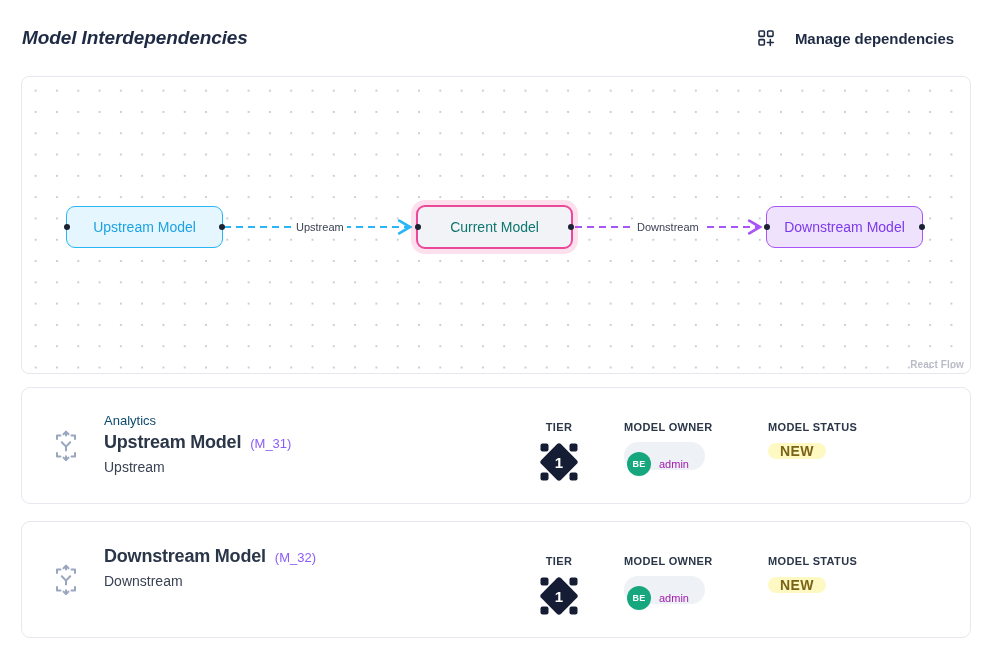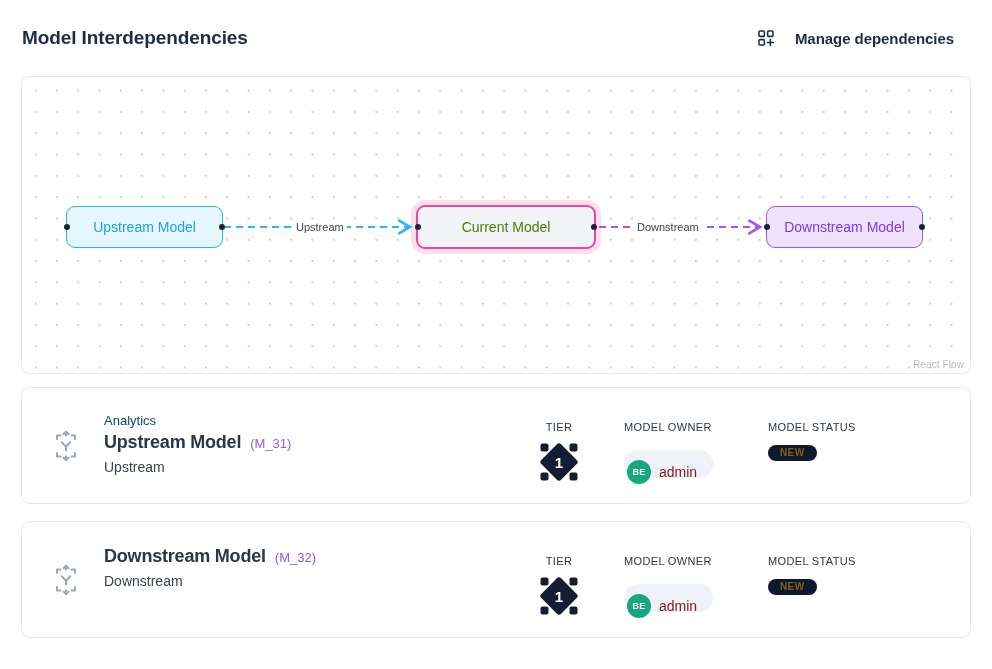--- a/index.html
+++ b/index.html
@@ -15,20 +15,21 @@
 
   
   .header {
     position: absolute; left: 0; top: 0; width: 992px; height: 76px;
     display: flex; align-items: center; justify-content: space-between;
     padding: 0 38px 0 22px;
   }
   .page-title {
     font-size: 19px; font-weight: 700; color: #1f2a44;
     letter-spacing: -0.1px;
+    font-style: italic;
   }
   .manage-link {
     display: flex; align-items: center; gap: 20px;
     font-size: 15px; font-weight: 700; color: #1f2a44;
     cursor: pointer; letter-spacing: -0.05px;
   }
   .grid-plus-icon { width: 18px; height: 18px; display:block; }
 
   
   .flow-canvas {
@@ -38,37 +39,38 @@
     background-color: #ffffff;
     background-image: radial-gradient(#c9cdd8 0.9px, transparent 0.9px);
     background-size: 21.3px 21.3px;
     background-position: 3px 3px;
     overflow: hidden;
   }
   .react-flow-attrib {
     position: absolute; right: 6px; bottom: 3px;
     font-size: 10px; color: #b9bcc6;
     letter-spacing: 0.1px;
+    font-weight: bold;
   }
 
   
   .node {
     position: absolute; height: 42px;
     border-radius: 9px;
     display: flex; align-items: center; justify-content: center;
     font-size: 14px; font-weight: 500;
     white-space: nowrap;
   }
   .node-upstream {
     left: 44px; top: 129px; width: 157px;
     background: #e6f6fe; border: 1.6px solid #29b6f6; color: #1ca2e0;
   }
   .node-current {
-    left: 394px; top: 128px; width: 180px; height: 44px;
-    background: #f1f3f7; border: 2.4px solid #ec4899; color: #4d7c0f;
+    left: 394px; top: 128px; width: 157px; height: 44px;
+    background: #f1f3f7; border: 2.4px solid #ec4899; color: #0f766e;
     box-shadow: 0 0 0 5px rgba(236,72,153,0.17);
   }
   .node-downstream {
     left: 744px; top: 129px; width: 157px;
     background: #efe2fc; border: 1.6px solid #a855f7; color: #7c3aed;
   }
   .handle {
     position: absolute; width: 6px; height: 6px; border-radius: 50%;
     background: #1b2233; top: 50%; margin-top: -3px;
   }
@@ -102,54 +104,53 @@
   .cat {
     font-size: 13px; color: #0c4a6e; line-height: 18px; margin-bottom: 2px;
   }
   .name-row { display: flex; align-items: baseline; gap: 9px; }
   .model-name { font-size: 18px; font-weight: 700; color: #2b3648; letter-spacing: -0.2px; }
   .model-code { font-size: 13px; color: #8b5cf6; }
   .model-desc { font-size: 14px; color: #394252; margin-top: 6px; }
 
   .meta-col { position: absolute; top: 33px; }
   .meta-label {
-    font-size: 11px; font-weight: 400; color: #2b3648;
+    font-size: 11px; font-weight: 700; color: #2b3648;
     letter-spacing: 0.35px; margin-bottom: 9px; text-transform: uppercase;
   }
   .col-tier   { left: 501px; width: 72px; text-align: center; }
   .col-owner  { left: 602px; }
   .col-status { left: 746px; }
 
   
   .tier-badge { position: relative; width: 44px; height: 44px; margin: -2px auto 0; }
   .tier-num {
     position: absolute; inset: 0; display: flex; align-items: center; justify-content: center;
     color: #ffffff; font-size: 15px; font-weight: 700;
   }
 
   
   .owner-pill {
     display: inline-flex; align-items: center; gap: 8px;
     background: #eef1f5; border-radius: 999px; padding: 18px 16px 3px 3px;
     height: 28px;
-    margin-top: 8px;
   }
   .avatar {
     width: 24px; height: 24px; border-radius: 50%;
     background: #17a77e; color: #fff;
     display: flex; align-items: center; justify-content: center;
     font-size: 9px; font-weight: 700; letter-spacing: 0.3px;
   }
-  .owner-name { font-size: 14px; color: #7f1d1d; }
+  .owner-name { font-size: 11px; color: #a21caf; }
 
   
   .status-badge {
     display: inline-flex; align-items: center; justify-content: center;
-    background: #0f172a; color: #7a6216; border-radius: 999px;
-    padding: 4px 12px; font-size: 10px; font-weight: 700; letter-spacing: 0.4px;
+    background: #fef9c3; color: #7a6216; border-radius: 999px;
+    padding: 4px 12px; font-size: 14px; font-weight: 700; letter-spacing: 0.4px;
     height: 16px;
   }
 </style>
 </head>
 <body>
 
 <div class="page">
 
   <div class="header">
     <div class="page-title">Model Interdependencies</div>

